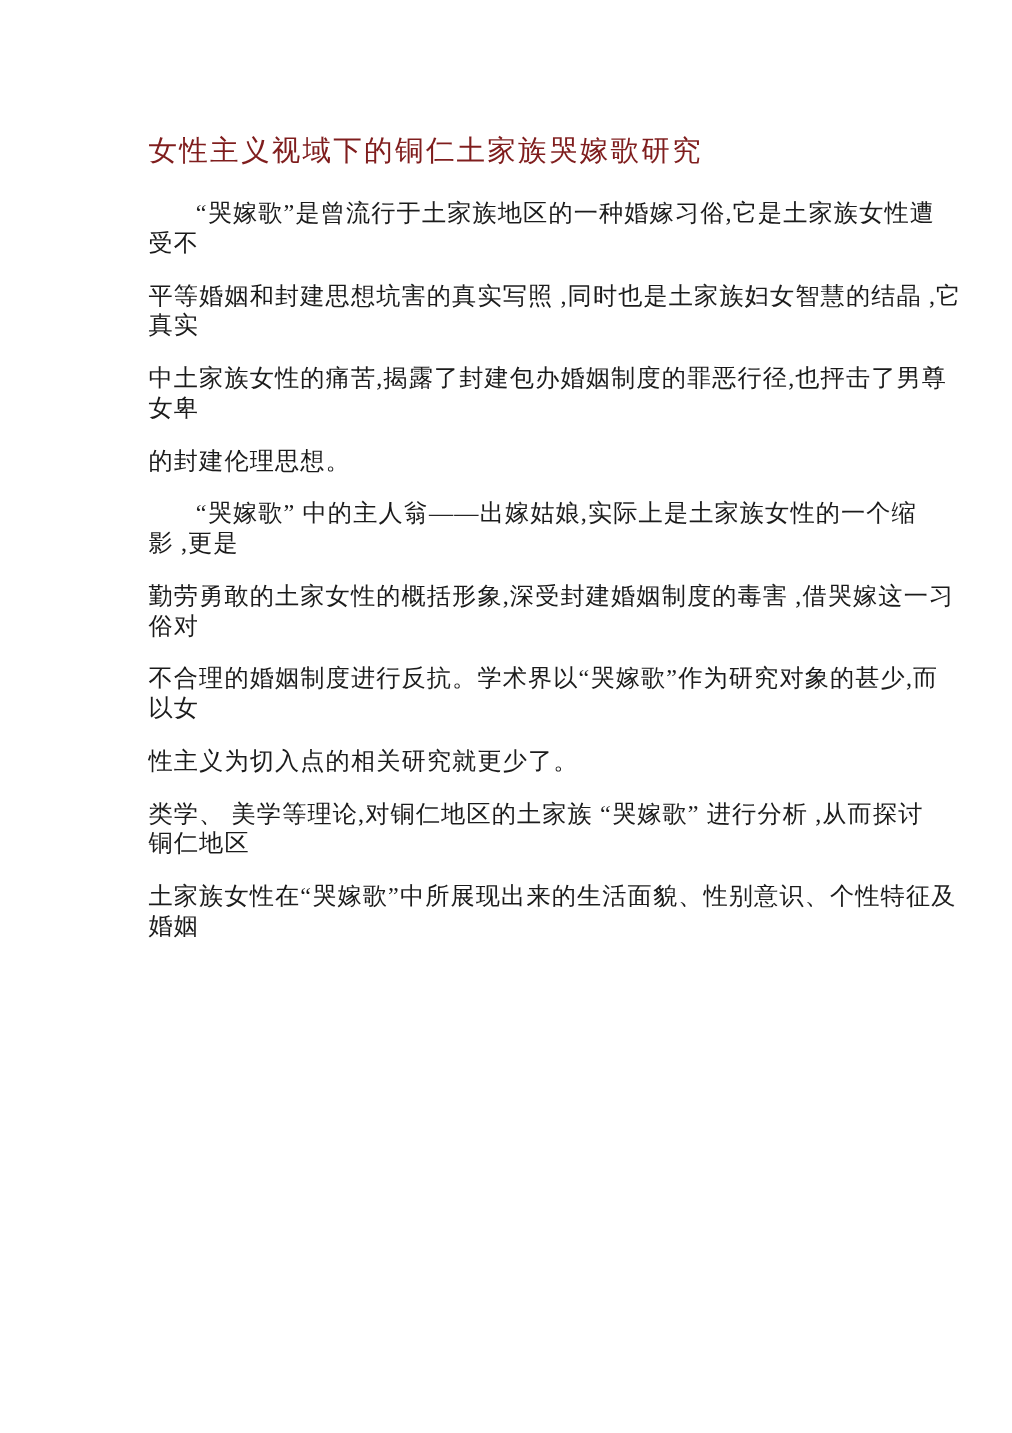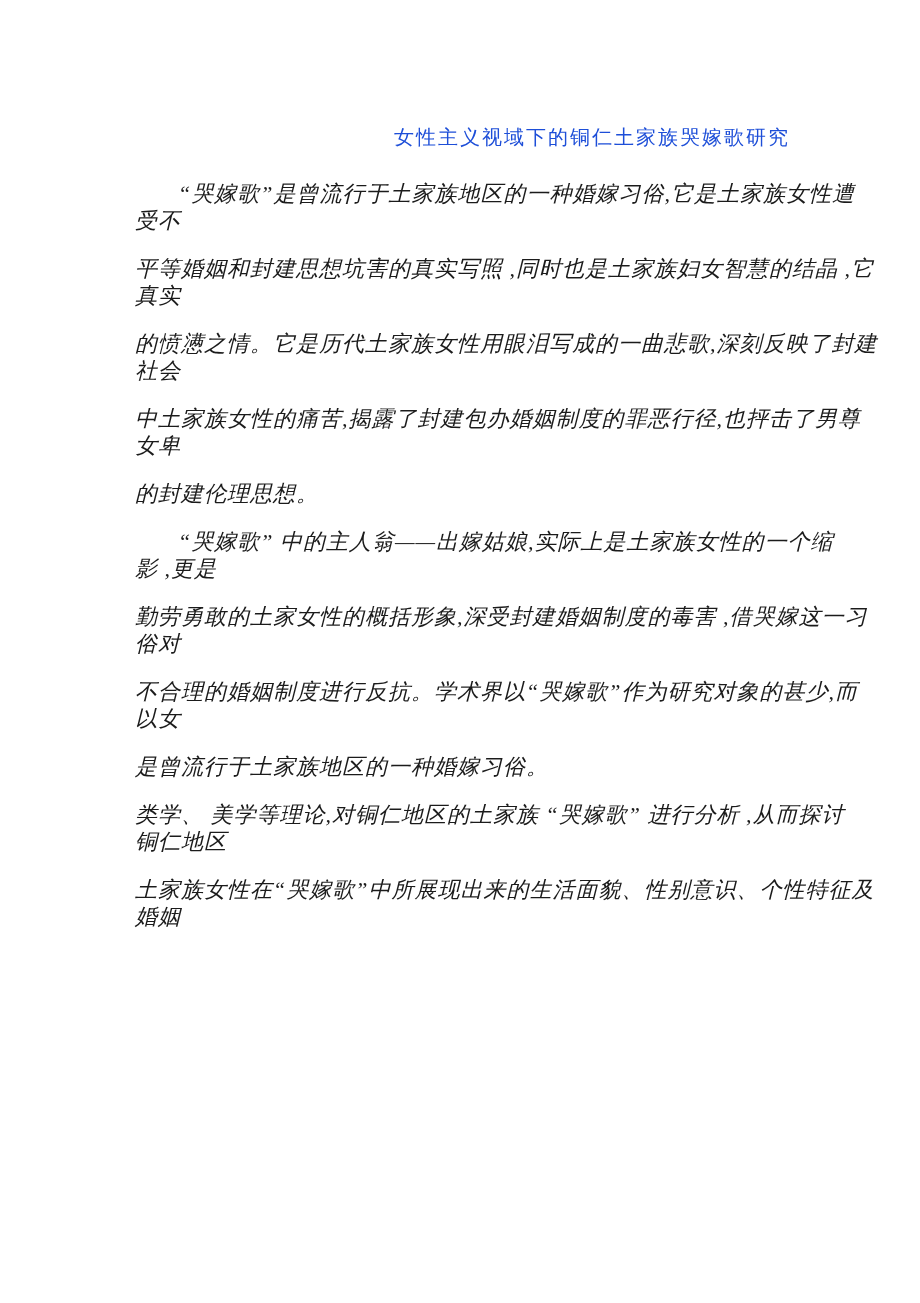--- a/index.html
+++ b/index.html
@@ -14,30 +14,29 @@
     box-sizing: border-box;
     width: 920px;
     height: 1303px;
     background: #ffffff;
     padding: 122px 130px 0 135px;
     font-family: "Liberation Serif", "DejaVu Serif", serif;
     color: #1b1b1b;
   }
   .title {
     margin: 0 0 28px 0;
-    font-size: 20px;
+    font-size: 26px;
     font-weight: normal;
     line-height: 30px;
-    text-align: right;
+    text-align: left;
     letter-spacing: 2px;
-    color: #1d4ed8;
+    color: #7f1d1d;
   }
   .body-text {
     width: 655px;
-    font-style: italic;
   }
   .para {
     margin: 0 0 21px 0;
     font-size: 22px;
     line-height: 27px;
     letter-spacing: 1px;
   }
   .para .line {
     display: block;
     white-space: nowrap;
@@ -54,44 +53,40 @@
   <div class="body-text" id="paragraphs">
       <p class="para indent">
         <span class="line">“哭嫁歌”是曾流行于土家族地区的一种婚嫁习俗,它是土家族女性遭</span>
         <span class="line">受不</span>
       </p>
       <p class="para">
         <span class="line">平等婚姻和封建思想坑害的真实写照 ,同时也是土家族妇女智慧的结晶 ,它</span>
         <span class="line">真实</span>
       </p>
       <p class="para">
-        <span class="line">的愤懑之情。它是历代土家族女性用眼泪写成的一曲悲歌,深刻反映了封建</span>
-        <span class="line">社会</span>
-      </p>
-      <p class="para">
         <span class="line">中土家族女性的痛苦,揭露了封建包办婚姻制度的罪恶行径,也抨击了男尊</span>
         <span class="line">女卑</span>
       </p>
       <p class="para">
         <span class="line">的封建伦理思想。</span>
       </p>
       <p class="para indent">
         <span class="line">“哭嫁歌” 中的主人翁——出嫁姑娘,实际上是土家族女性的一个缩</span>
         <span class="line">影 ,更是</span>
       </p>
       <p class="para">
         <span class="line">勤劳勇敢的土家女性的概括形象,深受封建婚姻制度的毒害 ,借哭嫁这一习</span>
         <span class="line">俗对</span>
       </p>
       <p class="para">
         <span class="line">不合理的婚姻制度进行反抗。学术界以“哭嫁歌”作为研究对象的甚少,而</span>
         <span class="line">以女</span>
       </p>
       <p class="para">
-        <span class="line">是曾流行于土家族地区的一种婚嫁习俗。</span>
+        <span class="line">性主义为切入点的相关研究就更少了。</span>
       </p>
       <p class="para">
         <span class="line">类学、 美学等理论,对铜仁地区的土家族 “哭嫁歌” 进行分析 ,从而探讨</span>
         <span class="line">铜仁地区</span>
       </p>
       <p class="para">
         <span class="line">土家族女性在“哭嫁歌”中所展现出来的生活面貌、性别意识、个性特征及</span>
         <span class="line">婚姻</span>
       </p>
     </div>

